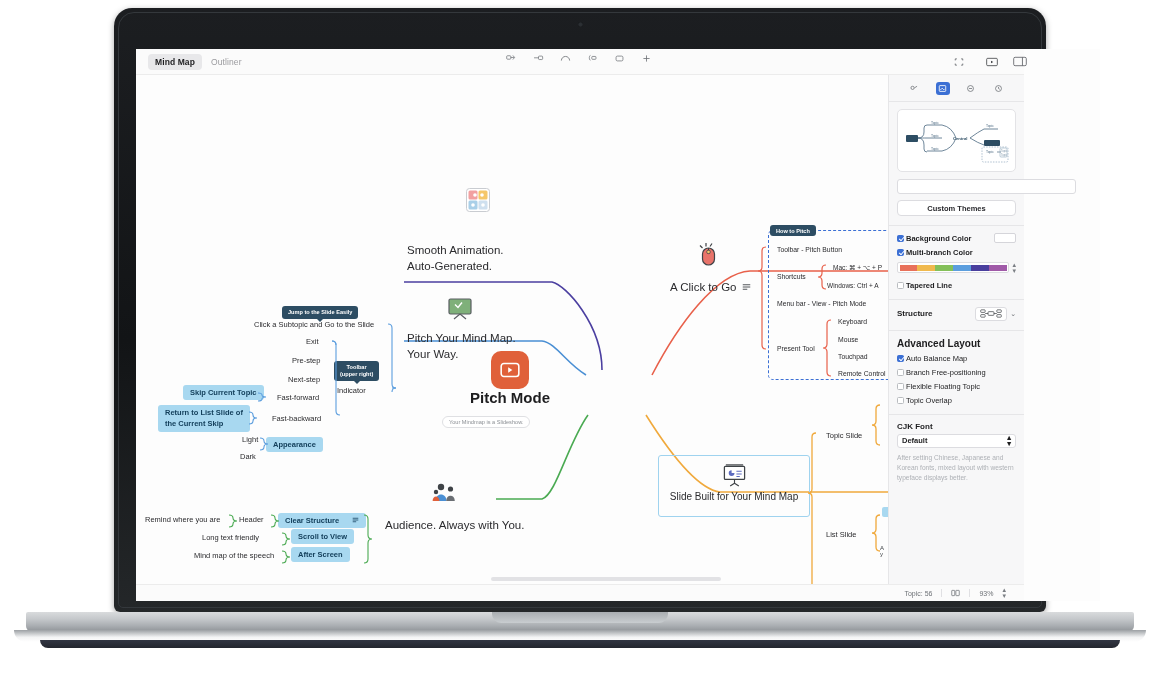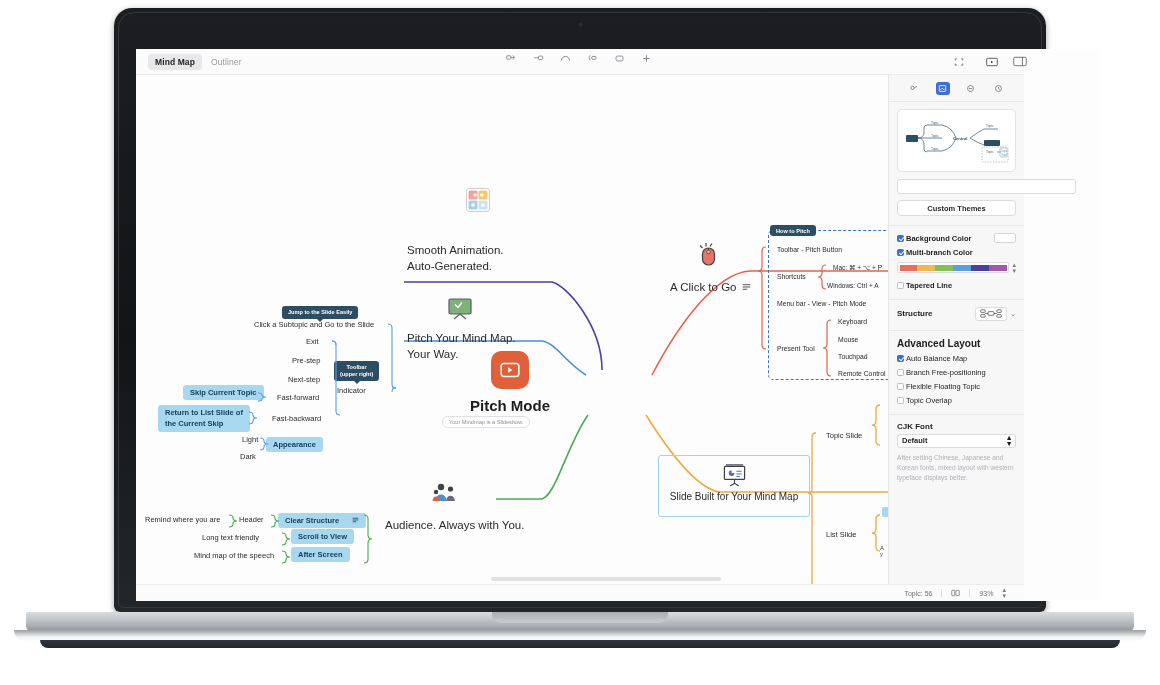--- a/index.html
+++ b/index.html
@@ -224,21 +224,21 @@
           <path d="M510,340 C530,372 560,414 584,417 L756,417" stroke="#f0a93c" stroke-width="1.6" fill="none"></path>
         </svg>
 
         <div class="node" style="left:331px;top:276px;width:86px;text-align:center">
           <div style="width:38px;height:38px;margin:0 auto;background:#e0603a;border-radius:10px;display:flex;align-items:center;justify-content:center">
             <svg width="20" height="16" viewBox="0 0 22 17" fill="none" stroke="#fff" stroke-width="1.7">
               <rect x="1.3" y="1.3" width="19.4" height="14.4" rx="3"></rect>
               <path d="M9 5.6l4.6 2.9L9 11.4z" fill="#fff" stroke="none"></path>
             </svg>
           </div>
-          <div class="center-title" style="margin-top:8px">Pitch Mode</div>
+          <div class="center-title" style="">Pitch Mode</div>
         </div>
         <div class="node" style="left:306px;top:342px">
           <span class="center-sub">Your Mindmap is a Slideshow.</span>
         </div>
 
         <div class="node" style="left:312px;top:112px;width:60px;text-align:center">
           <svg width="26" height="26" viewBox="0 0 26 26">
             <rect x="1.5" y="1.5" width="23" height="23" rx="3" fill="#fff" stroke="#c9ccd1" stroke-width="1"></rect>
             <rect x="3.5" y="3.5" width="9" height="9" rx="1.5" fill="#f2a0a0"></rect>
             <rect x="13.5" y="3.5" width="9" height="9" rx="1.5" fill="#f5c76a"></rect>

